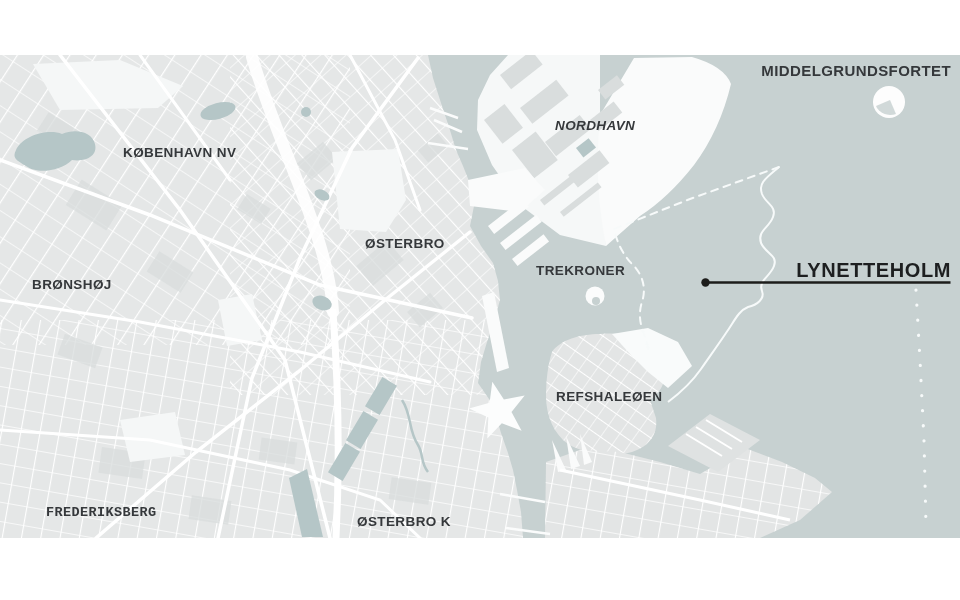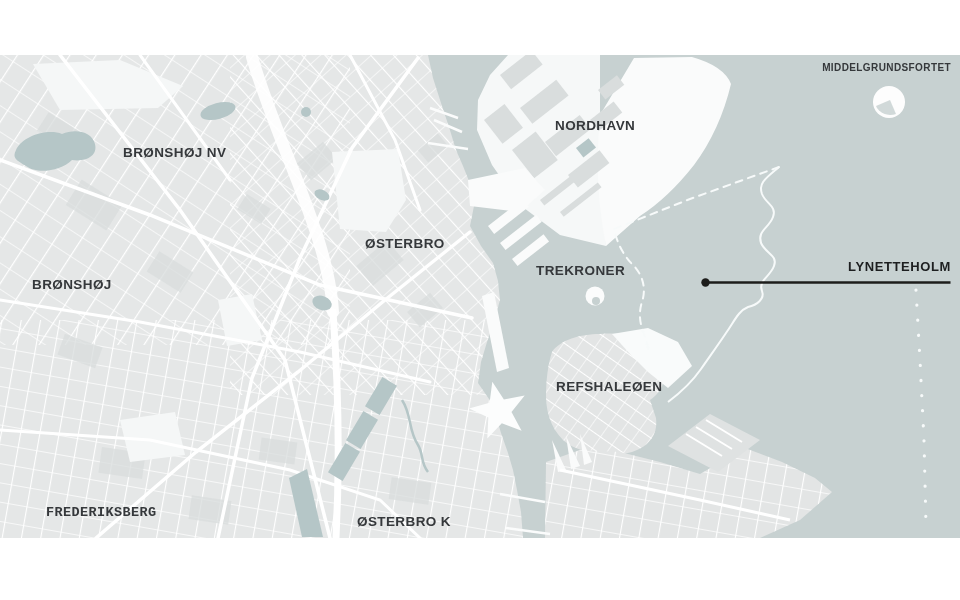--- a/index.html
+++ b/index.html
@@ -14,27 +14,27 @@
     font-weight:700;
     font-size:13.5px;
     letter-spacing:.4px;
     color:var(--label-text,#35383b);
     white-space:nowrap;
     user-select:none;
   }
   .lbl-kobenhavn-nv{left:123px;top:145px;}
   .lbl-bronshoj{left:32px;top:277px;}
   .lbl-osterbro{left:365px;top:236px;text-align:right;}
-  .lbl-nordhavn{left:555px;top:118px;}
-  .lbl-middelgrundsfortet{right:9px;top:62px;font-size:10px;margin-left:37px;}
+  .lbl-nordhavn{left:555px;top:118px;font-style:italic;}
+  .lbl-middelgrundsfortet{right:9px;top:62px;font-size:15px;margin-left:37px;}
   .lbl-trekroner{left:536px;top:263px;text-align:center;}
-  .lbl-refshaleoen{left:556px;top:379px;}
+  .lbl-refshaleoen{left:556px;top:389px;}
   .lbl-frederiksberg{left:46px;top:505px;font-family:Liberation Mono, monospace;}
   .lbl-kobenhavn-k{left:357px;top:514px;}
-  .lbl-lynetteholm{right:9px;top:259px;font-size:13px;letter-spacing:.6px;color:#1d1f20;}
+  .lbl-lynetteholm{right:9px;top:259px;font-size:20px;letter-spacing:.6px;color:#1d1f20;}
 </style>
 </head>
 <body>
 
 <div class="stage">
 
 <svg width="960" height="600" viewBox="0 0 960 600">
   <defs>
     <clipPath id="bandClip">
           <rect x="0" y="55" width="960" height="483"></rect>
@@ -207,21 +207,21 @@
 
     <path d="M779,167 C766,178 758,183 762,194 C766,204 777,206 773,217 C769,228 757,231 761,243 C766,254 778,255 774,266 C770,277 758,280 762,291 C765,299 757,305 748,307 C738,311 734,322 726,333 C718,345 710,356 701,369 C692,382 680,393 668,402" fill="none" stroke="var(--boundary,#f7fafa)" stroke-width="2"></path>
 
     <path d="M916,290 L920,360 L924,440 L926,525" fill="none" stroke="var(--boundary,#f7fafa)" stroke-width="3.2" stroke-dasharray="0.1 15" stroke-linecap="round"></path>
 
     <line x1="705.5" y1="282.5" x2="950.5" y2="282.5" stroke="var(--callout-line,#1d1d1b)" stroke-width="2.6"></line>
     <circle cx="705.5" cy="282.5" r="4.2" fill="var(--callout-line,#1d1d1b)"></circle>
   </g>
 </svg>
 
-  <div class="map-label lbl-kobenhavn-nv">BRØNSHØJ NV</div>
+  <div class="map-label lbl-kobenhavn-nv">KØBENHAVN NV</div>
   <div class="map-label lbl-bronshoj">BRØNSHØJ</div>
   <div class="map-label lbl-osterbro">ØSTERBRO</div>
   <div class="map-label lbl-nordhavn">NORDHAVN</div>
   <div class="map-label lbl-middelgrundsfortet">MIDDELGRUNDSFORTET</div>
   <div class="map-label lbl-trekroner">TREKRONER</div>
   <div class="map-label lbl-refshaleoen">REFSHALEØEN</div>
   <div class="map-label lbl-frederiksberg">FREDERIKSBERG</div>
   <div class="map-label lbl-kobenhavn-k">ØSTERBRO K</div>
   <div class="map-label lbl-lynetteholm">LYNETTEHOLM</div>
 </div>

